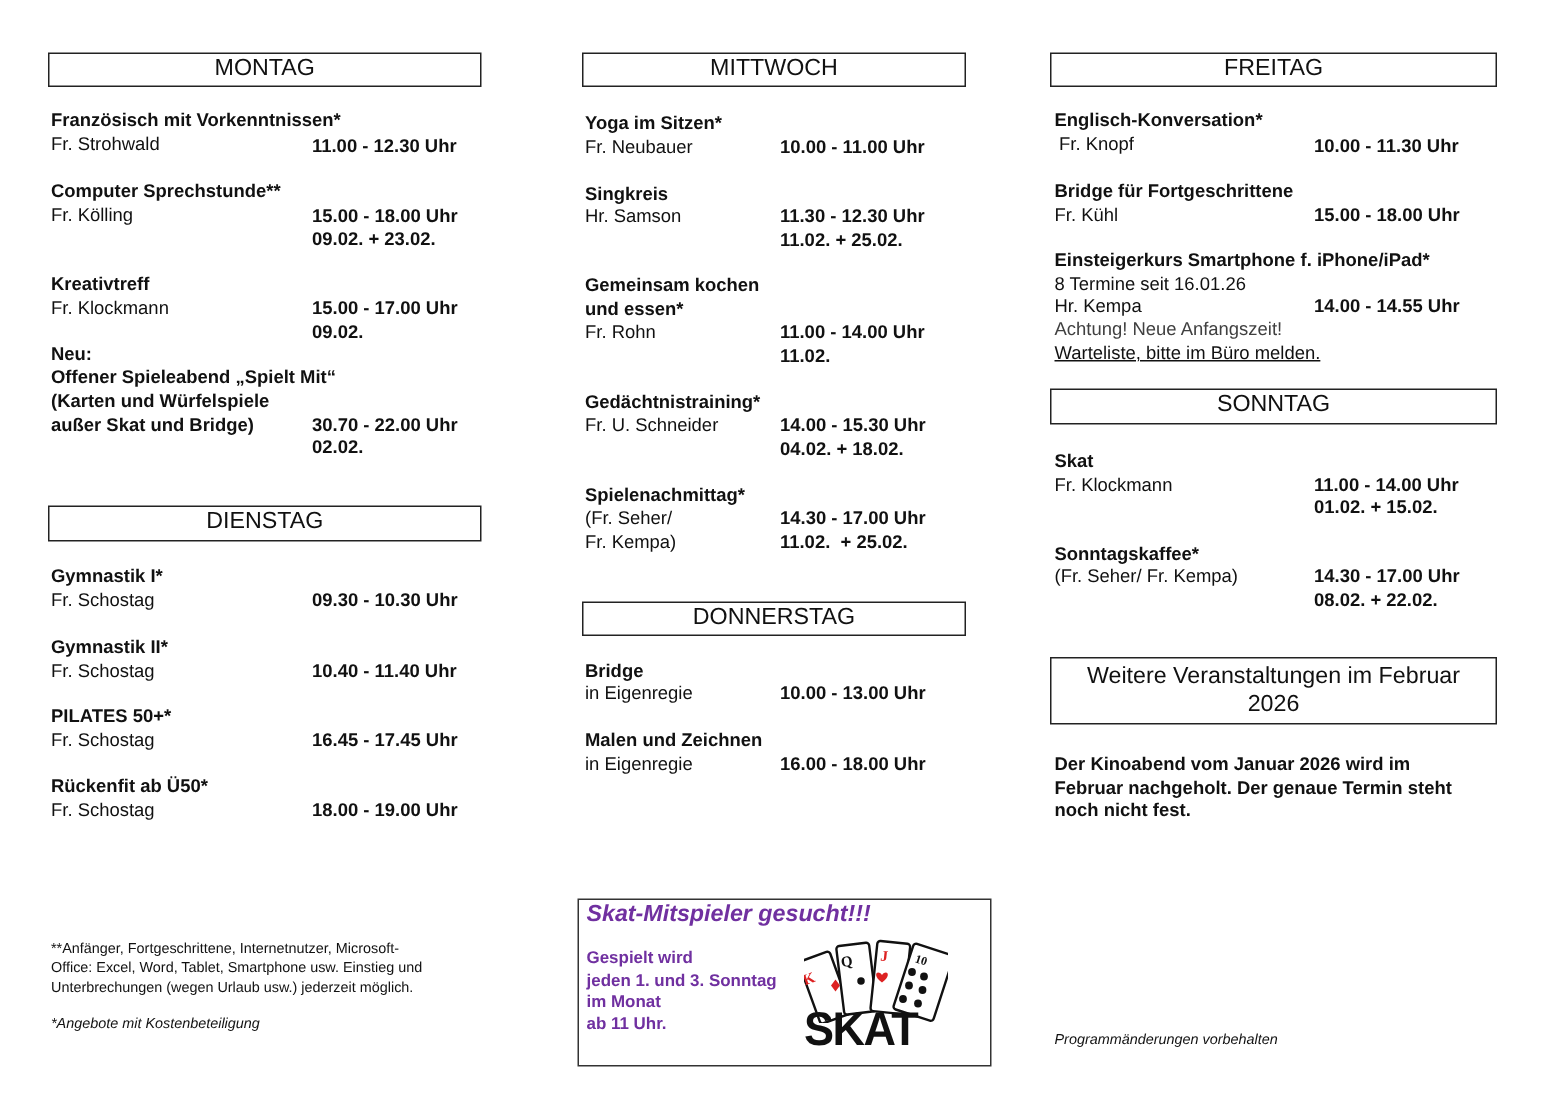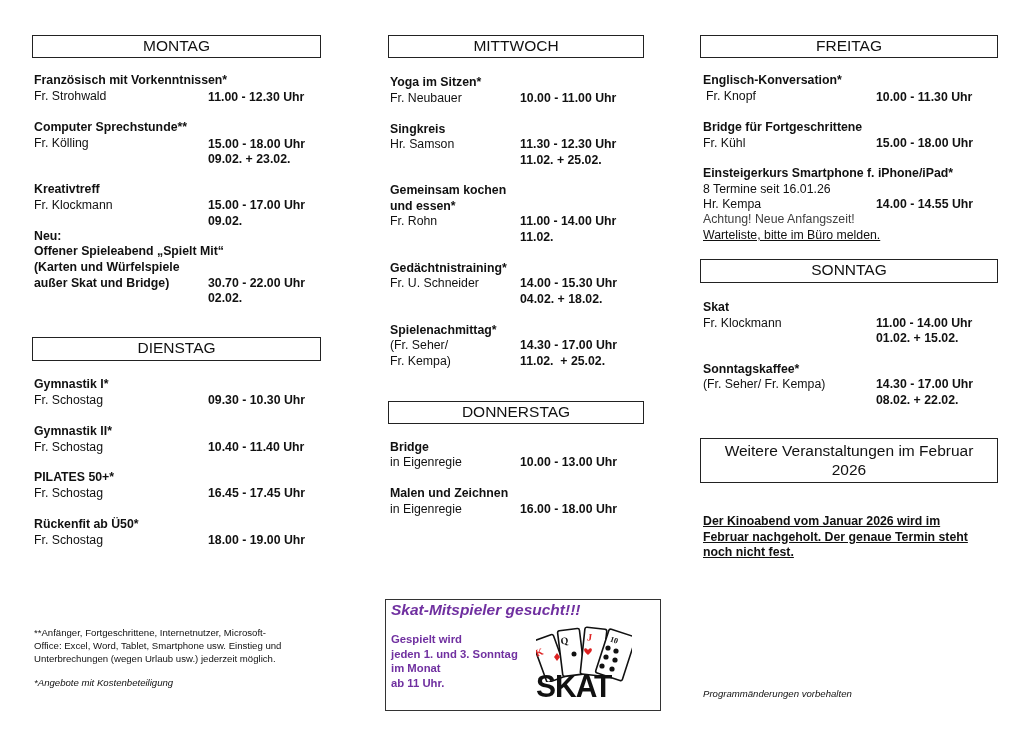--- a/index.html
+++ b/index.html
@@ -176,19 +176,19 @@
 <div class="t b" style="left:703px;top:362px;">Sonntagskaffee*</div>
 <div class="t" style="left:703px;top:377px;">(Fr. Seher/ Fr. Kempa)</div>
 <div class="t b" style="left:876px;top:377px;">14.30 - 17.00 Uhr</div>
 <div class="t b" style="left:876px;top:393px;">08.02. + 22.02.</div>
 
 <div class="dayhead" style="left:700px;top:438px;width:298px;height:45px;line-height:19px;padding-top:2px;">
   <div>Weitere Veranstaltungen im Februar</div>
   <div>2026</div>
 </div>
 
-<div class="t b" style="left:703px;top:514px;line-height:15.5px;text-decoration:underline;">
+<div class="t b" style="left:703px;top:502px;line-height:15.5px;">
   <div>Der Kinoabend vom Januar 2026 wird im</div>
   <div>Februar nachgeholt. Der genaue Termin steht</div>
   <div>noch nicht fest.</div>
 </div>
 
 <div class="foot ital" style="left:703px;top:687px;">Programmänderungen vorbehalten</div>
 
 </body></html>

